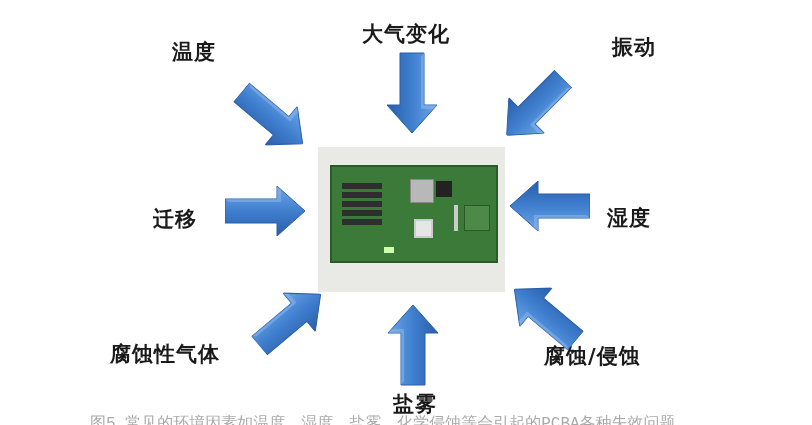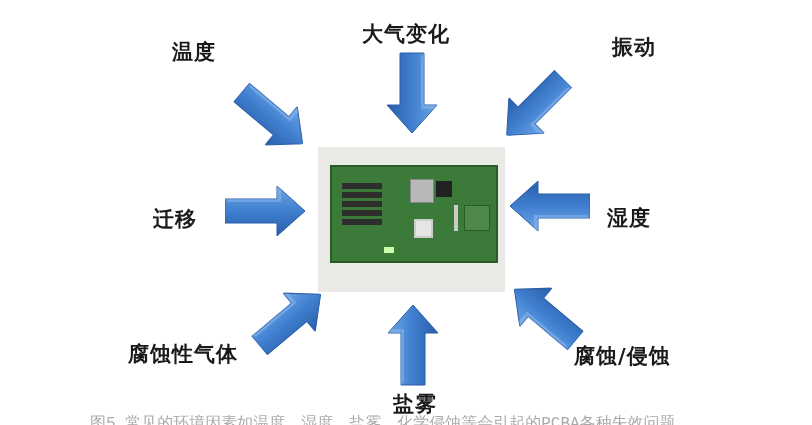--- a/index.html
+++ b/index.html
@@ -27,22 +27,22 @@
       <polygon points="0,13 52,13 52,0 56,4 56,16 4,16" fill="#8fbaf0" opacity="0.5"></polygon>
     </symbol>
   </defs>
 </svg>
 
 <div class="lbl" style="left:172px;top:38px;">温度</div>
 <div class="lbl" style="left:362px;top:20px;">大气变化</div>
 <div class="lbl" style="left:612px;top:33px;font-family:Liberation Mono, monospace;">振动</div>
 <div class="lbl" style="left:153px;top:205px;text-align:center;">迁移</div>
 <div class="lbl" style="left:607px;top:204px;">湿度</div>
-<div class="lbl" style="left:128px;top:340px;">腐蚀性气体</div>
-<div class="lbl" style="left:574px;top:342px;">腐蚀/侵蚀</div>
+<div class="lbl" style="left:110px;top:340px;">腐蚀性气体</div>
+<div class="lbl" style="left:544px;top:342px;">腐蚀/侵蚀</div>
 <div class="lbl" style="left:393px;top:390px;text-align:center;">盐雾</div>
 
 <svg class="arrow" style="left:222px;top:78px;" width="100" height="80">
     <use href="#arr" x="10" y="15" width="80" height="50" transform="rotate(40 50 40)"></use>
   </svg>
 <svg class="arrow" style="left:372px;top:48px;" width="80" height="90">
     <use href="#arr" x="-5" y="20" width="90" height="50" transform="rotate(90 40 45)"></use>
   </svg>
 <svg class="arrow" style="left:485px;top:62px;" width="100" height="90">
     <use href="#arr" x="10" y="20" width="80" height="50" transform="rotate(135 50 45)"></use>

